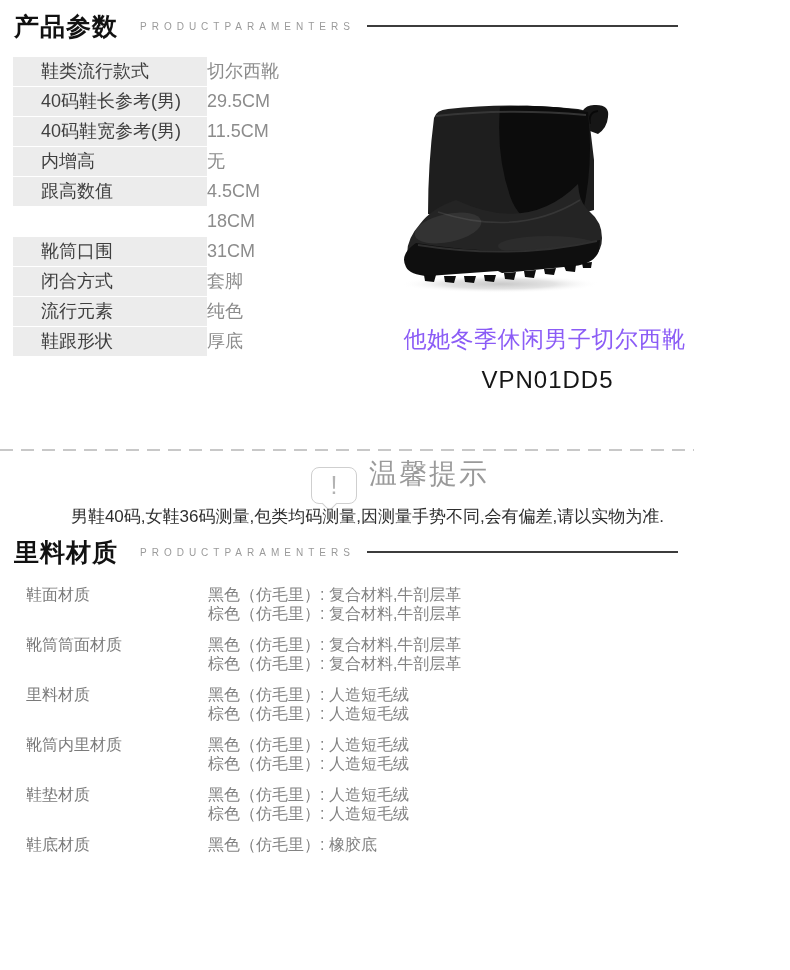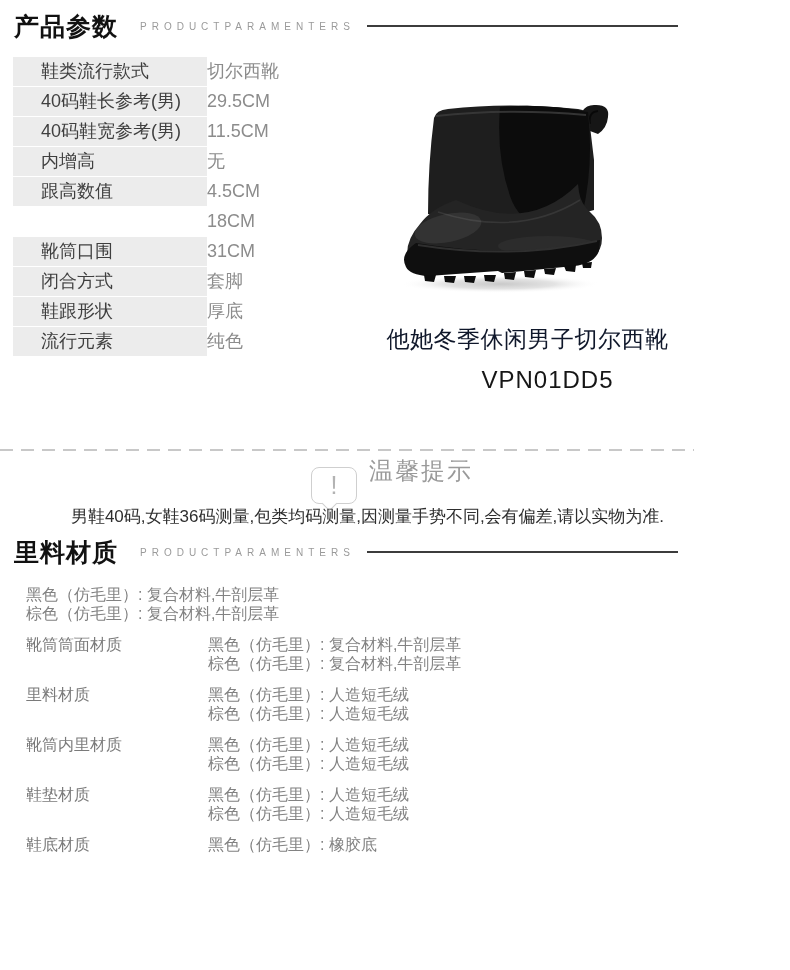--- a/index.html
+++ b/index.html
@@ -16,33 +16,33 @@
   #params-header{top:6px;}
   #materials-header{top:532px;}
   
   #param-table{position:absolute;left:13px;top:57px;width:380px;}
   .p-row{position:relative;height:29px;margin-bottom:1px;}
   .p-label{display:inline-block;width:166px;height:29px;line-height:29px;padding-left:28px;
     background:var(--label-bg,#ececec);font-size:18px;color:var(--label-text,#3f3f3f);}
   .p-value{position:absolute;left:194px;top:0;line-height:29px;font-size:18px;color:var(--value-text,#8c8c8c);white-space:nowrap;}
   
   #boot{position:absolute;left:398px;top:100px;width:226px;height:198px;}
-  #caption1{position:absolute;left:370px;top:324px;width:315px;text-align:center;
-    font-size:23px;color:#0f172a;letter-spacing:.5px;}
+  #caption1{position:absolute;left:387px;top:324px;width:315px;text-align:center;
+    font-size:23px;color:#8b5cf6;letter-spacing:.5px;}
   #caption2{position:absolute;left:390px;top:366px;width:315px;text-align:center;
     font-size:24px;color:#161616;letter-spacing:1px;}
   
   #divider{position:absolute;left:0;right:0;top:449px;height:2px;
     background:repeating-linear-gradient(90deg,var(--divider,#c8c8c8) 0 13px,transparent 13px 21px);}
   #tip-bubble{position:absolute;left:311px;top:467px;width:44px;height:35px;border:1px solid #cfcfcf;
     border-radius:8px;background:#fff;text-align:center;}
   #tip-bubble .bang{font-size:25px;line-height:34px;color:#b3b3b3;font-weight:400;}
   #tip-bubble::after{content:"";position:absolute;left:12px;bottom:-6px;width:10px;height:10px;background:#fff;
     border-right:1px solid #cfcfcf;border-bottom:1px solid #cfcfcf;transform:rotate(45deg);}
-  #tip-title{position:absolute;left:369px;top:455px;font-size:24px;color:var(--tip-title,#9a9a9a);letter-spacing:2px;}
+  #tip-title{position:absolute;left:369px;top:455px;font-size:28px;color:var(--tip-title,#9a9a9a);letter-spacing:2px;}
   #tip-text{position:absolute;left:41px;right:0;top:505px;text-align:center;
     font-size:17px;color:var(--tip-text,#2e2e2e);white-space:nowrap;}
   
   #material-list{position:absolute;left:26px;top:585px;right:20px;}
   .m-row{display:flex;margin-bottom:12px;}
   .m-label{width:182px;flex:0 0 182px;font-size:16px;line-height:19px;color:#7a7a7a;}
   .m-lines{font-size:16px;line-height:19px;color:#828282;white-space:nowrap;}
 </style>
 </head>
 <body>
@@ -81,26 +81,26 @@
     </div>
     <div class="p-row">
       <span class="p-label">靴筒口围</span>
       <span class="p-value">31CM</span>
     </div>
     <div class="p-row">
       <span class="p-label">闭合方式</span>
       <span class="p-value">套脚</span>
     </div>
     <div class="p-row">
+      <span class="p-label">流行元素</span>
+      <span class="p-value">纯色</span>
+    </div>
+    <div class="p-row">
       <span class="p-label">鞋跟形状</span>
       <span class="p-value">厚底</span>
-    </div>
-    <div class="p-row">
-      <span class="p-label">流行元素</span>
-      <span class="p-value">纯色</span>
     </div>
   </div>
 
   <div id="boot">
     <svg viewBox="0 0 226 198" width="226" height="198">
       <defs>
         <radialGradient id="sh" cx="50%" cy="50%" r="50%">
           <stop offset="0%" stop-color="#c9c9c9"></stop>
           <stop offset="55%" stop-color="#e3e3e3"></stop>
           <stop offset="100%" stop-color="#ffffff" stop-opacity="0"></stop>
@@ -149,20 +149,21 @@
   <div id="tip-text">男鞋40码,女鞋36码测量,包类均码测量,因测量手势不同,会有偏差,请以实物为准.</div>
 
   <div class="sec-header" id="materials-header">
     <span class="cn">里料材质</span>
     <span class="en">PRODUCTPARAMENTERS</span>
     <span class="rule"></span>
   </div>
 
   <div id="material-list">
     <div class="m-row">
+      <div class="m-label">鞋面材质</div>
       <div class="m-lines">
         <div>黑色（仿毛里）: 复合材料,牛剖层革</div>
         <div>棕色（仿毛里）: 复合材料,牛剖层革</div>
       </div>
     </div>
     <div class="m-row">
       <div class="m-label">靴筒筒面材质</div>
       <div class="m-lines">
         <div>黑色（仿毛里）: 复合材料,牛剖层革</div>
         <div>棕色（仿毛里）: 复合材料,牛剖层革</div>

